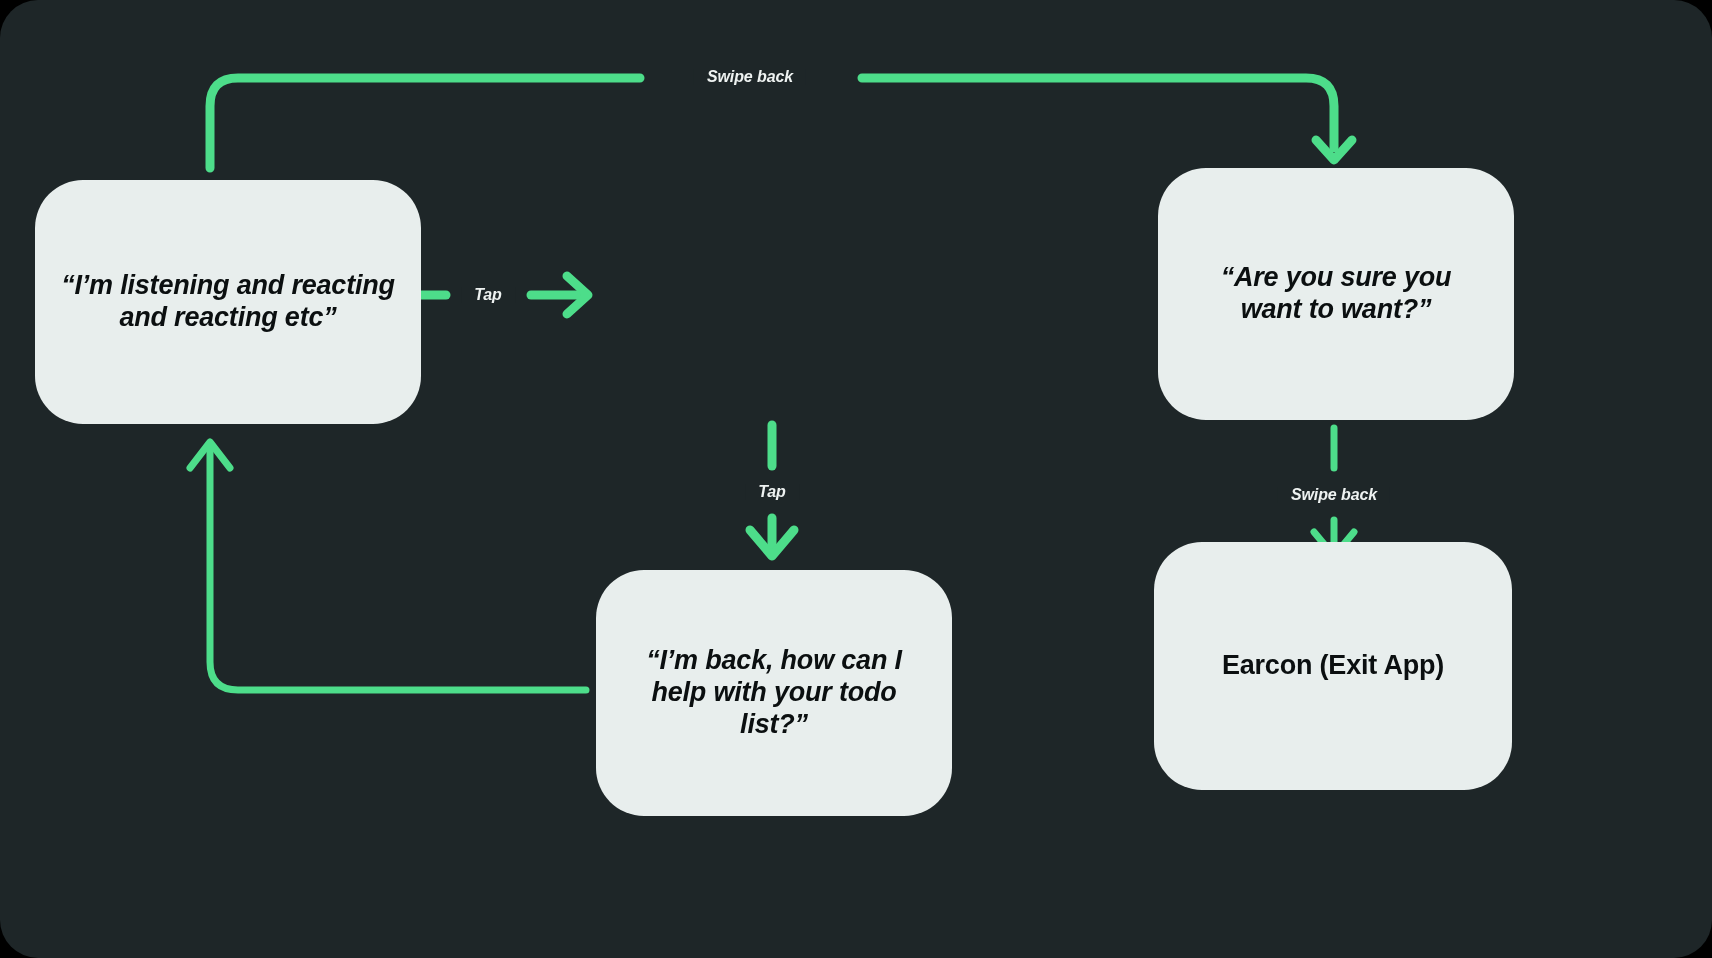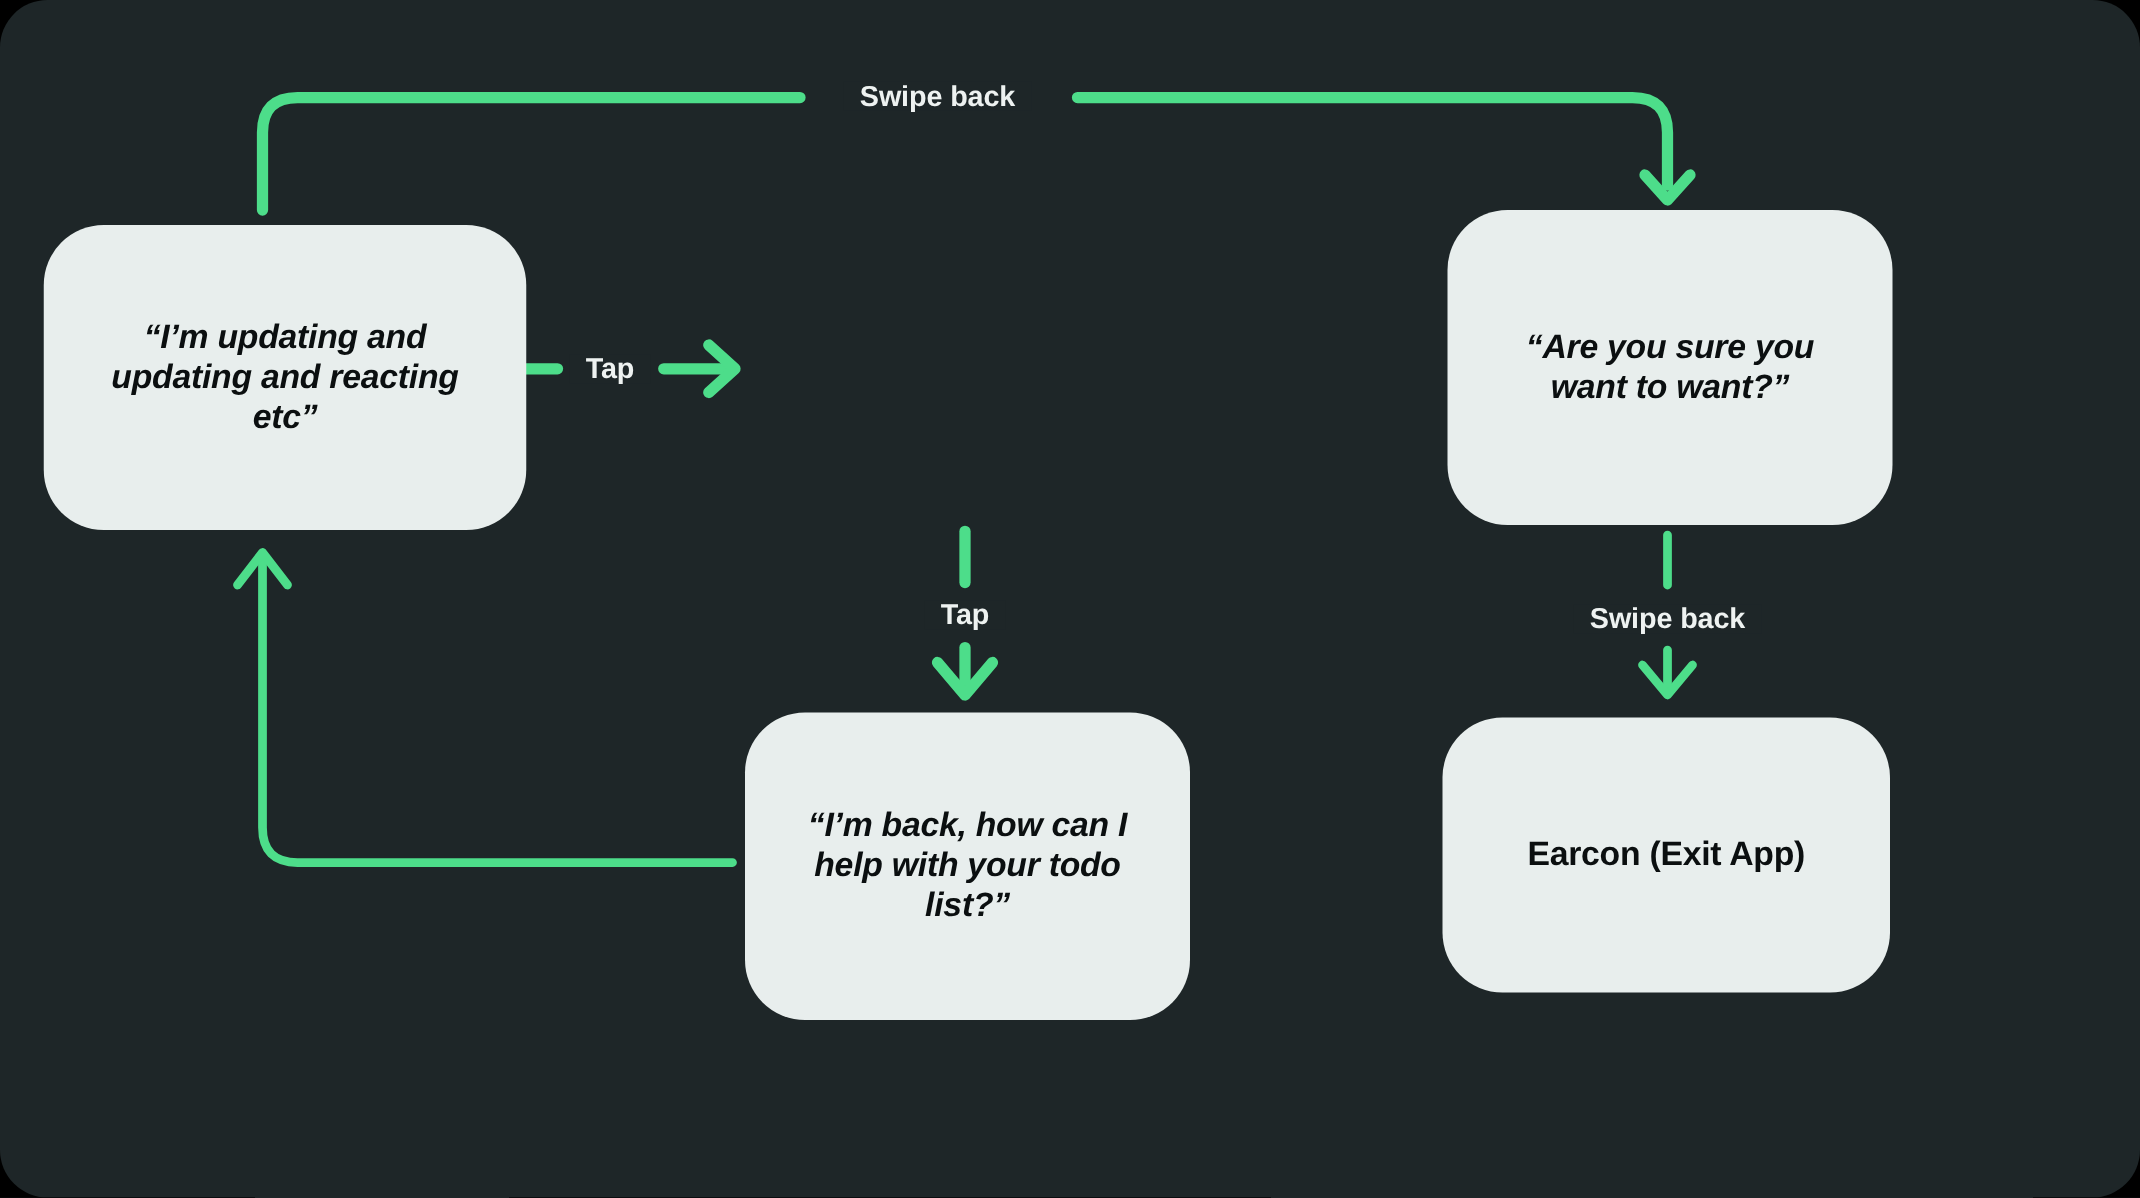--- a/index.html
+++ b/index.html
@@ -61,28 +61,29 @@
     white-space: pre-line;
   }
 
   .node-label.plain {
     font-style: normal;
   }
 
   .edge-label {
     position: absolute;
     color: #eef2f1;
-    font-size: 23px;
+    font-size: 16px;
     font-weight: 700;
     letter-spacing: -0.1px;
     white-space: nowrap;
     transform: translate(-50%, -50%);
     background: #1e2628;
     padding: 0 13px;
     line-height: 1;
+    font-style: italic;
   }
 </style>
 </head>
 <body>
 
 <div id="canvas">
   <div id="board">
 
     <svg id="edges" viewBox="0 0 1712 958" width="1712" height="958" xmlns="http://www.w3.org/2000/svg">
       <defs>
@@ -118,33 +119,33 @@
         <path class="hd-thin" d="M 1314 532 L 1334 556 L 1354 532"></path>
       </g>
 
       <g>
         <path class="ln-thin" d="M 586 690 L 238 690 Q 210 690 210 662 L 210 448"></path>
         <path class="hd-thin" d="M 190 468 L 210 442 L 230 468"></path>
       </g>
     </svg>
 
     <div class="node" style="left:35px; top:180px; width:386px; height:244px;">
-      <span class="node-label">“I’m updating and updating and reacting etc”</span>
+      <span class="node-label">“I’m listening and reacting and reacting etc”</span>
     </div>
 
 
     <div class="node" style="left:1158px; top:168px; width:356px; height:252px;">
       <span class="node-label" style="max-width:268px;">“Are you sure you want to want?”</span>
     </div>
 
     <div class="node" style="left:596px; top:570px; width:356px; height:246px;">
       <span class="node-label" style="max-width:300px;">“I’m back, how can I help with your todo list?”</span>
     </div>
 
-    <div class="node" style="left:1154px; top:574px; width:358px; height:220px;">
+    <div class="node" style="left:1154px; top:542px; width:358px; height:248px;">
       <span class="node-label plain">Earcon (Exit App)</span>
     </div>
 
     <div class="edge-label" style="left:750px; top:77px;">Swipe back</div>
 
     <div class="edge-label" style="left:488px; top:295px;">Tap</div>
 
     <div class="edge-label" style="left:772px; top:492px;">Tap</div>
 
     <div class="edge-label" style="left:1334px; top:495px;">Swipe back</div>

